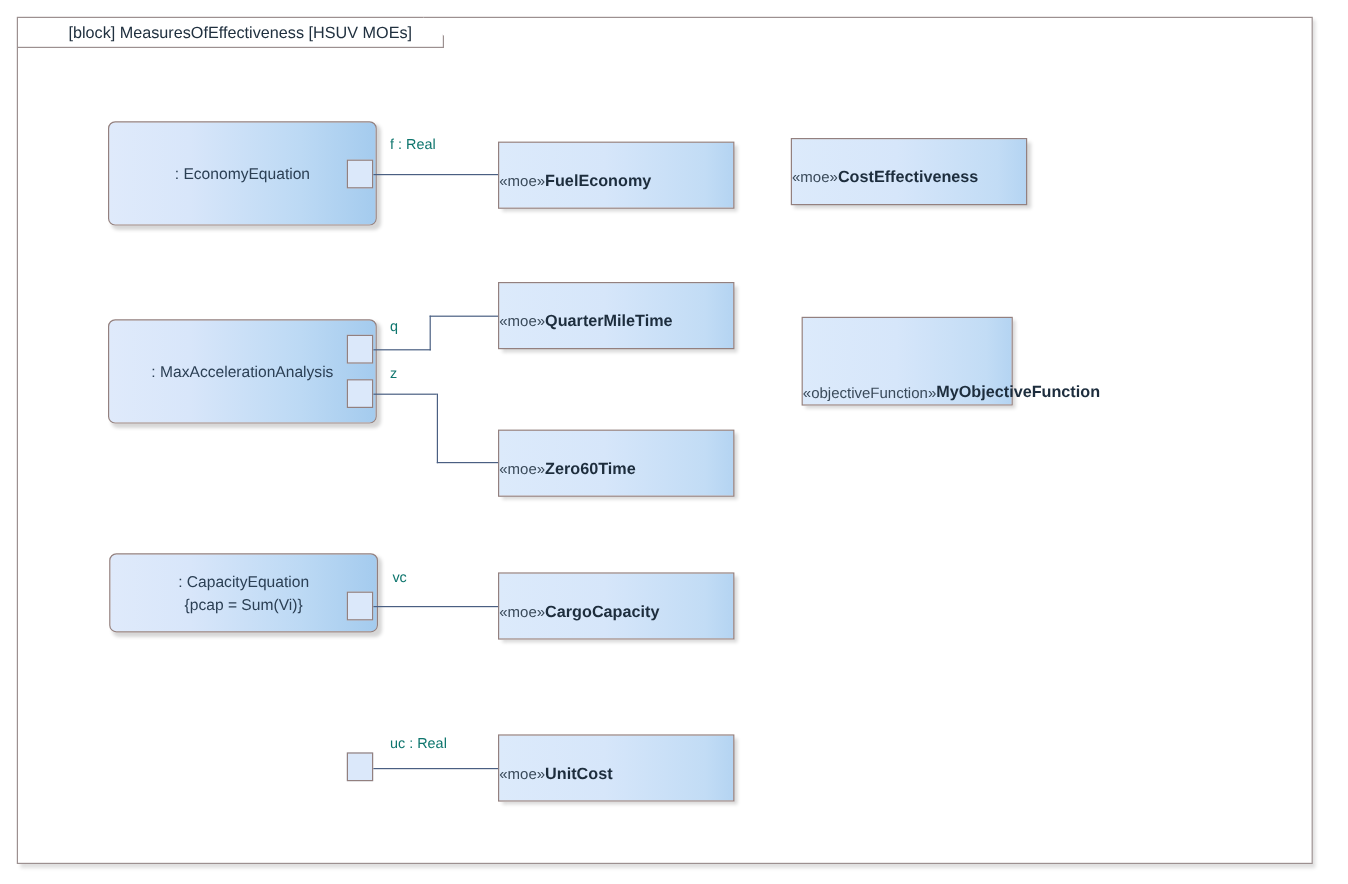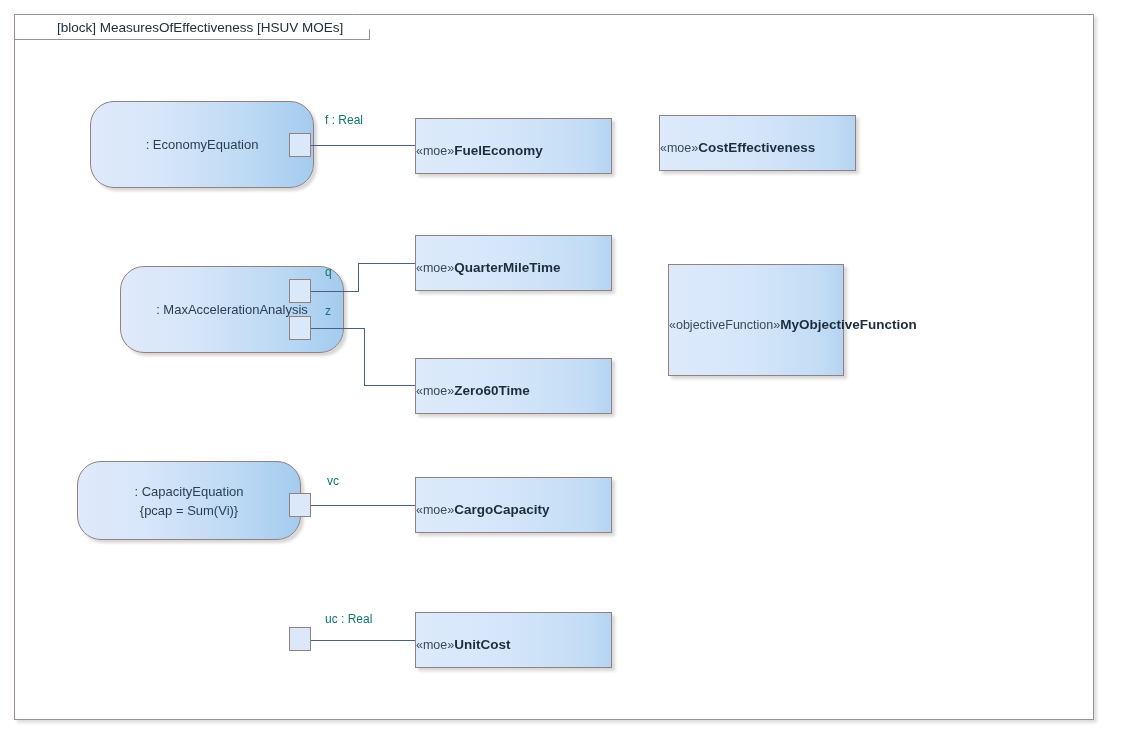--- a/index.html
+++ b/index.html
@@ -60,21 +60,21 @@
   .frame-header .hdr-rest {
     font-size: 13.5px;
     color: #20303f;
     margin-left: 12px;
   }
 
   
   .constraint-block {
     position: absolute;
     border: 1px solid #93807f;
-    border-radius: 24px;
+    border-radius: 6px;
     background: linear-gradient(to right, #dfeafb 0%, #d8e6fa 30%, #bcd9f4 72%, #a4cbee 100%);
     box-shadow: 3px 3px 3px rgba(0,0,0,0.16);
     box-sizing: border-box;
     display: flex;
     align-items: center;
     justify-content: center;
     flex-direction: column;
   }
   .constraint-block .cb-name,
   .constraint-block .cb-constraint {
@@ -161,21 +161,21 @@
   <div class="moe-block" style="left:415px; top:118px; width:197px; height:56px;">
     <div class="stereo">«moe»</div>
     <div class="bname">FuelEconomy</div>
   </div>
 
   <div class="moe-block" style="left:659px; top:115px; width:197px; height:56px;">
     <div class="stereo">«moe»</div>
     <div class="bname">CostEffectiveness</div>
   </div>
 
-  <div class="constraint-block" style="left:90px; top:266px; width:224px; height:87px;margin-left:30px;">
+  <div class="constraint-block" style="left:90px; top:266px; width:224px; height:87px;">
     <div class="cb-name">: MaxAccelerationAnalysis</div>
   </div>
 
   <div class="port" style="left:289px; top:279px;"></div>
   <div class="port-label" style="left:325px; top:265px;">q</div>
 
   <div class="conn h" style="left:311px; top:291px; width:48px;"></div>
   <div class="conn v" style="left:358px; top:263px; height:29px;"></div>
   <div class="conn h" style="left:358px; top:263px; width:58px;"></div>
 
@@ -189,26 +189,26 @@
   <div class="moe-block" style="left:415px; top:235px; width:197px; height:56px;">
     <div class="stereo">«moe»</div>
     <div class="bname">QuarterMileTime</div>
   </div>
 
   <div class="moe-block" style="left:415px; top:358px; width:197px; height:56px;">
     <div class="stereo">«moe»</div>
     <div class="bname">Zero60Time</div>
   </div>
 
-  <div class="moe-block" style="left:668px; top:264px; width:176px; height:112px;">
+  <div class="moe-block" style="left:668px; top:264px; width:176px; height:74px;align-items:flex-end;">
     <div class="stereo">«objectiveFunction»</div>
     <div class="bname">MyObjectiveFunction</div>
   </div>
 
-  <div class="constraint-block" style="left:77px; top:461px; width:224px; height:79px;">
+  <div class="constraint-block" style="left:91px; top:461px; width:224px; height:66px;">
     <div class="cb-name">: CapacityEquation</div>
     <div class="cb-constraint">{pcap = Sum(Vi)}</div>
   </div>
   <div class="port" style="left:289px; top:493px;"></div>
   <div class="port-label" style="left:327px; top:474px;">vc</div>
   <div class="conn h" style="left:311px; top:505px; width:105px;"></div>
 
   <div class="moe-block" style="left:415px; top:477px; width:197px; height:56px;">
     <div class="stereo">«moe»</div>
     <div class="bname">CargoCapacity</div>

